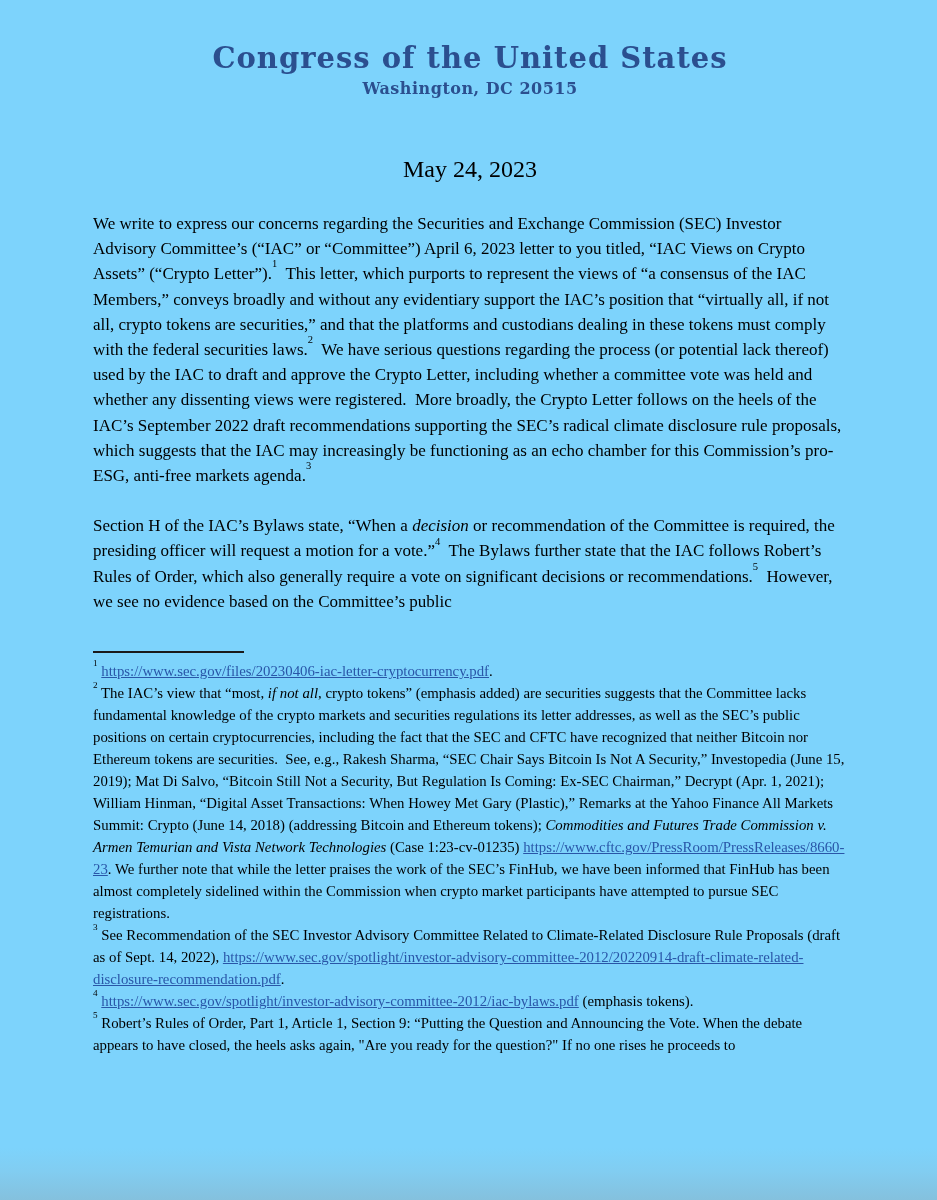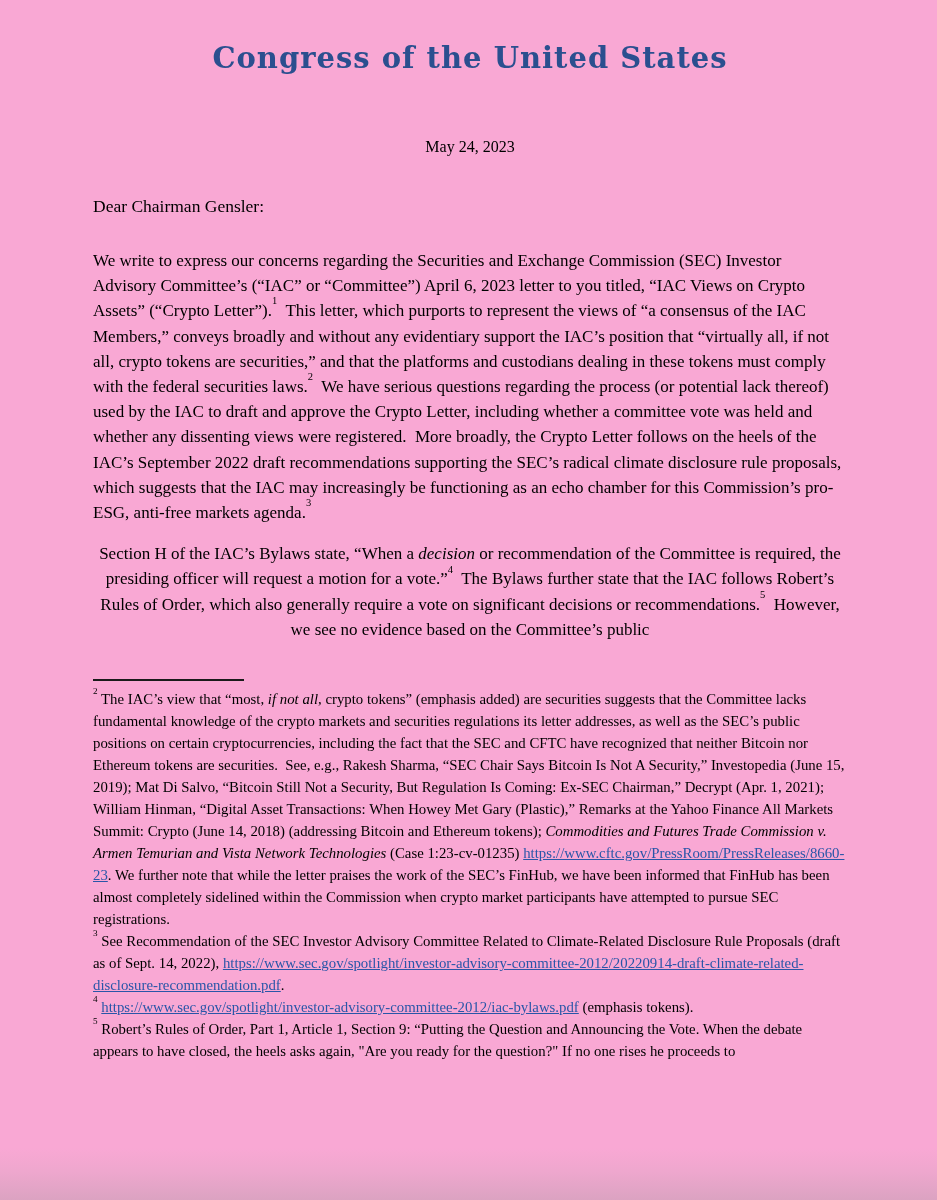--- a/index.html
+++ b/index.html
@@ -1,20 +1,20 @@
 <!DOCTYPE html>
 <html style="--header-blue: #2b4f8f; --link-blue: #2956a8;"><head>
 <meta charset="utf-8">
 <style>
   html, body { margin: 0; padding: 0; background: #ffffff; }
   .page {
     position: relative;
     width: 937px;
     height: 1200px;
-    background: #f9a8d4;
+    background: #7dd3fc;
     font-family: "Liberation Serif", serif;
     color: #000000;
     overflow: hidden;
   }
   .content { padding: 0 90px 0 93px; }
 
   
   .letterhead { text-align: center; padding-top: 40px; }
   .lh-title {
     font-family: "DejaVu Serif", serif;
@@ -30,38 +30,38 @@
     font-size: 16px;
     line-height: 20px;
     margin-top: 3px;
     letter-spacing: 0.5px;
     color: var(--header-blue);
   }
 
   
   .date-line {
     text-align: center;
-    font-size: 16px;
+    font-size: 24px;
     line-height: 25px;
     margin-top: 58px;
   }
   .salutation {
     font-size: 17.5px;
     line-height: 25px;
     margin-top: 35px;
   }
   p.body-p {
     margin: 0;
     margin-top: 29px;
     font-size: 17px;
     line-height: 25.2px;
     text-align: left;
     white-space: pre-wrap;
   }
-  p.body-p + p.body-p { margin-top: 16px; text-align: center; }
+  p.body-p + p.body-p { margin-top: 25px; }
 
   sup.fn-ref {
     font-size: 0.62em;
     line-height: 0;
     position: relative;
     top: -0.5em;
   }
 
   
   .fn-sep {
@@ -95,34 +95,35 @@
   }
 </style>
 </head>
 <body>
 
 <div class="page">
   <div class="content">
 
     <header class="letterhead">
       <div class="lh-title">Congress of the United States</div>
+      <div class="lh-sub">Washington, DC 20515</div>
     </header>
 
     <div class="date-line">May 24, 2023</div>
 
-    <div class="salutation">Dear Chairman Gensler:</div>
 
     <p class="body-p"><span>We write to express our concerns regarding the Securities and Exchange Commission (SEC) Investor Advisory Committee’s (“IAC” or “Committee”) April 6, 2023 letter to you titled, “IAC Views on Crypto Assets” (“Crypto Letter”).</span><sup class="fn-ref">1</sup><span>  This letter, which purports to represent the views of “a consensus of the IAC Members,” conveys broadly and without any evidentiary support the IAC’s position that “virtually all, if not all, crypto tokens are securities,” and that the platforms and custodians dealing in these tokens must comply with the federal securities laws.</span><sup class="fn-ref">2</sup><span>  We have serious questions regarding the process (or potential lack thereof) used by the IAC to draft and approve the Crypto Letter, including whether a committee vote was held and whether any dissenting views were registered.  More broadly, the Crypto Letter follows on the heels of the IAC’s September 2022 draft recommendations supporting the SEC’s radical climate disclosure rule proposals, which suggests that the IAC may increasingly be functioning as an echo chamber for this Commission’s pro-ESG, anti-free markets agenda.</span><sup class="fn-ref">3</sup></p>
 
     <p class="body-p"><span>Section H of the IAC’s Bylaws state, “When a </span><i>decision</i><span> or recommendation of the Committee is required, the presiding officer will request a motion for a vote.”</span><sup class="fn-ref">4</sup><span>  The Bylaws further state that the IAC follows Robert’s Rules of Order, which also generally require a vote on significant decisions or recommendations.</span><sup class="fn-ref">5</sup><span>  However, we see no evidence based on the Committee’s public</span></p>
 
     <hr class="fn-sep">
 
     <div class="footnotes">
 
+      <p class="fn"><sup class="fn-ref">1</sup><span> </span><a class="doc-link">https://www.sec.gov/files/20230406-iac-letter-cryptocurrency.pdf</a><span>.</span></p>
 
       <p class="fn"><sup class="fn-ref">2</sup><span> The IAC’s view that “most, </span><i>if not all</i><span>, crypto tokens” (emphasis added) are securities suggests that the Committee lacks fundamental knowledge of the crypto markets and securities regulations its letter addresses, as well as the SEC’s public positions on certain cryptocurrencies, including the fact that the SEC and CFTC have recognized that neither Bitcoin nor Ethereum tokens are securities.  See, e.g., Rakesh Sharma, “SEC Chair Says Bitcoin Is Not A Security,” Investopedia (June 15, 2019); Mat Di Salvo, “Bitcoin Still Not a Security, But Regulation Is Coming: Ex-SEC Chairman,” Decrypt (Apr. 1, 2021); William Hinman, “Digital Asset Transactions: When Howey Met Gary (Plastic),” Remarks at the Yahoo Finance All Markets Summit: Crypto (June 14, 2018) (addressing Bitcoin and Ethereum tokens); </span><i>Commodities and Futures Trade Commission v. Armen Temurian and Vista Network Technologies</i><span> (Case 1:23-cv-01235) </span><a class="doc-link">https://www.cftc.gov/PressRoom/PressReleases/8660-23</a><span>. We further note that while the letter praises the work of the SEC’s FinHub, we have been informed that FinHub has been almost completely sidelined within the Commission when crypto market participants have attempted to pursue SEC registrations.</span></p>
 
       <p class="fn"><sup class="fn-ref">3</sup><span> See Recommendation of the SEC Investor Advisory Committee Related to Climate-Related Disclosure Rule Proposals (draft as of Sept. 14, 2022), </span><a class="doc-link">https://www.sec.gov/spotlight/investor-advisory-committee-2012/20220914-draft-climate-related-disclosure-recommendation.pdf</a><span>.</span></p>
 
       <p class="fn"><sup class="fn-ref">4</sup><span> </span><a class="doc-link">https://www.sec.gov/spotlight/investor-advisory-committee-2012/iac-bylaws.pdf</a><span> (emphasis tokens).</span></p>
 
       <p class="fn"><sup class="fn-ref">5</sup><span> Robert’s Rules of Order, Part 1, Article 1, Section 9: “Putting the Question and Announcing the Vote. When the debate appears to have closed, the heels asks again, "Are you ready for the question?" If no one rises he proceeds to</span></p>
 
     </div>

